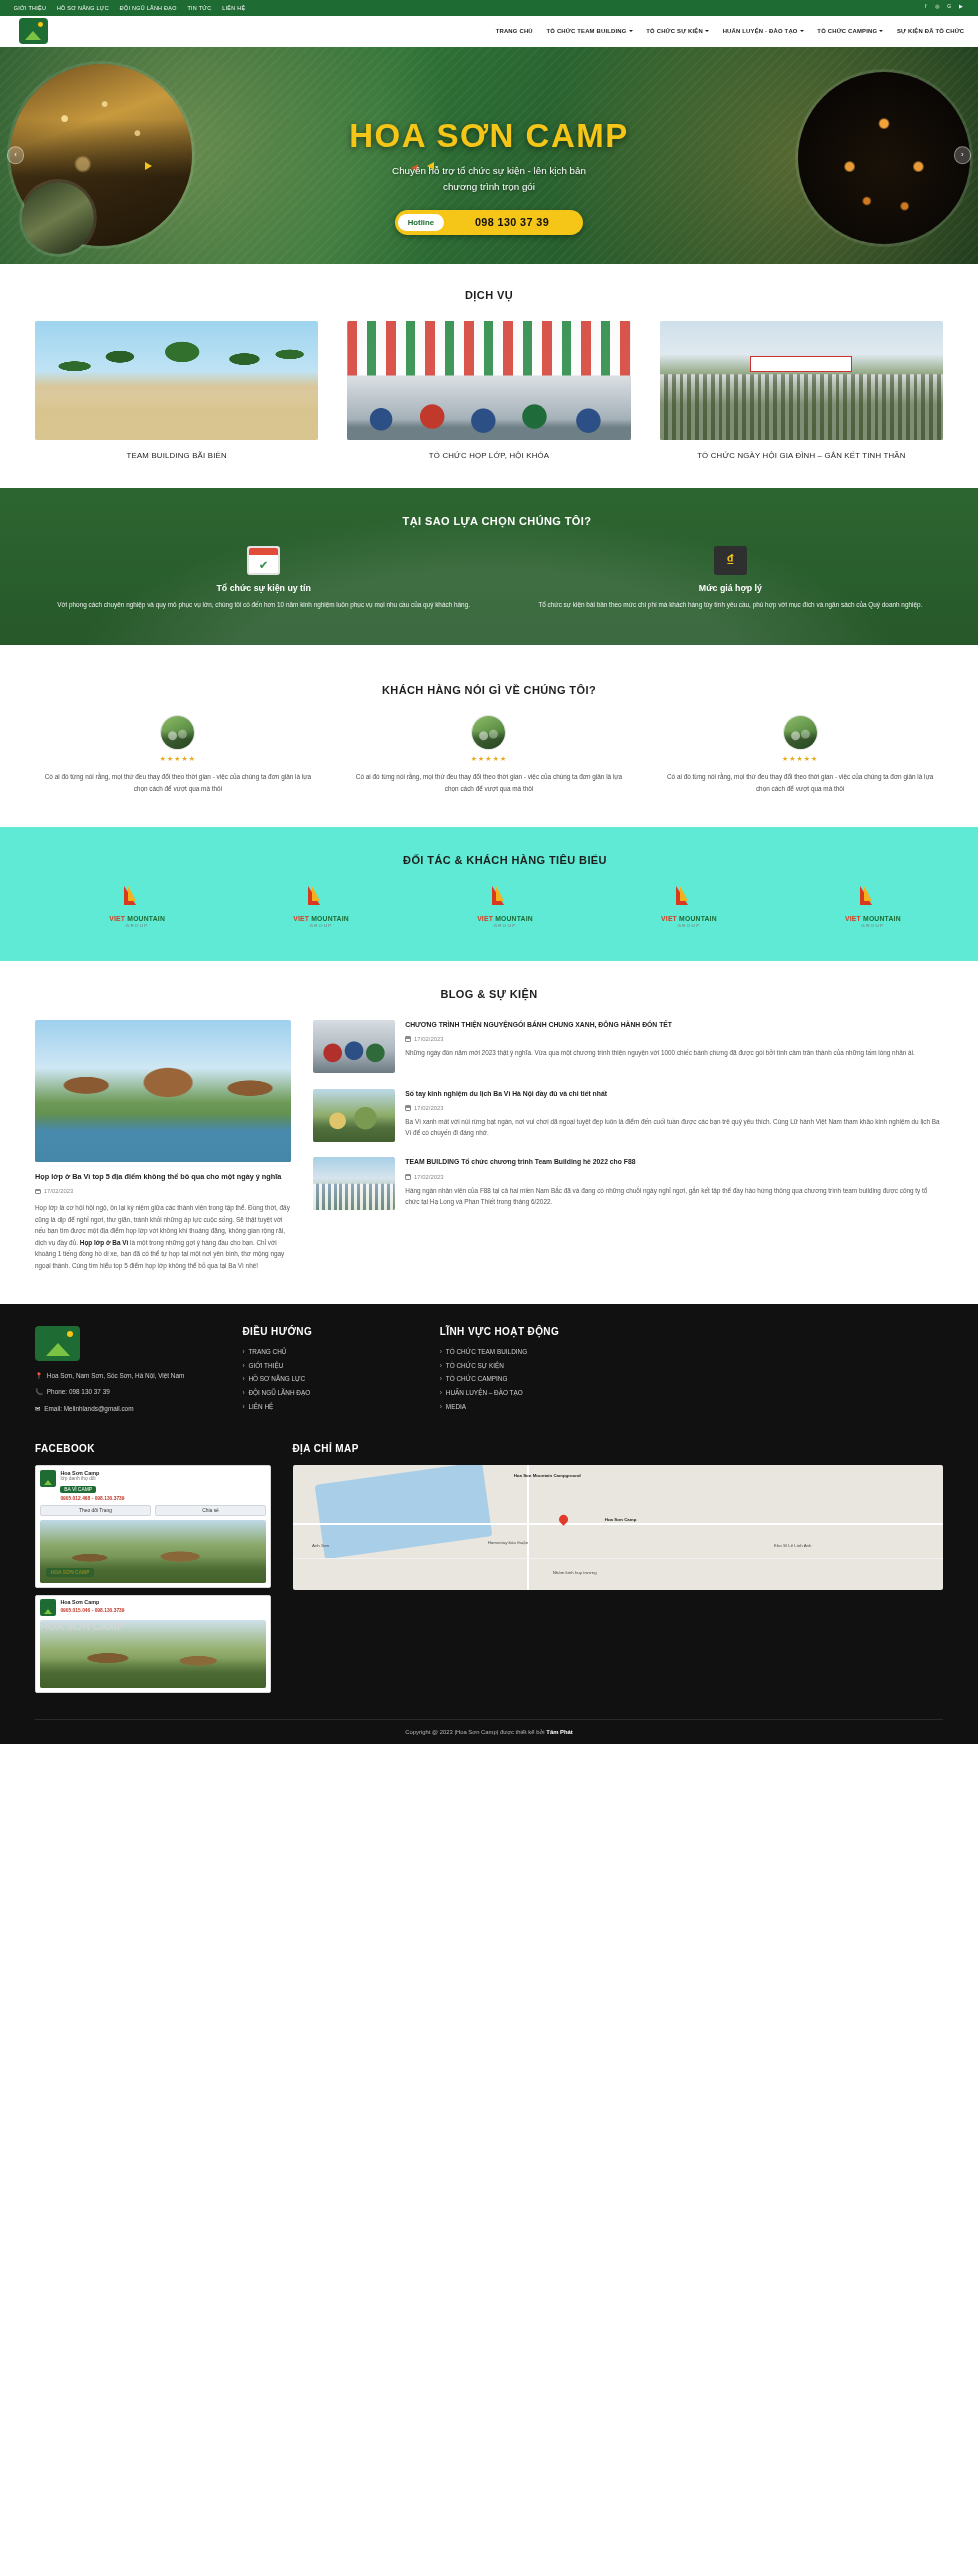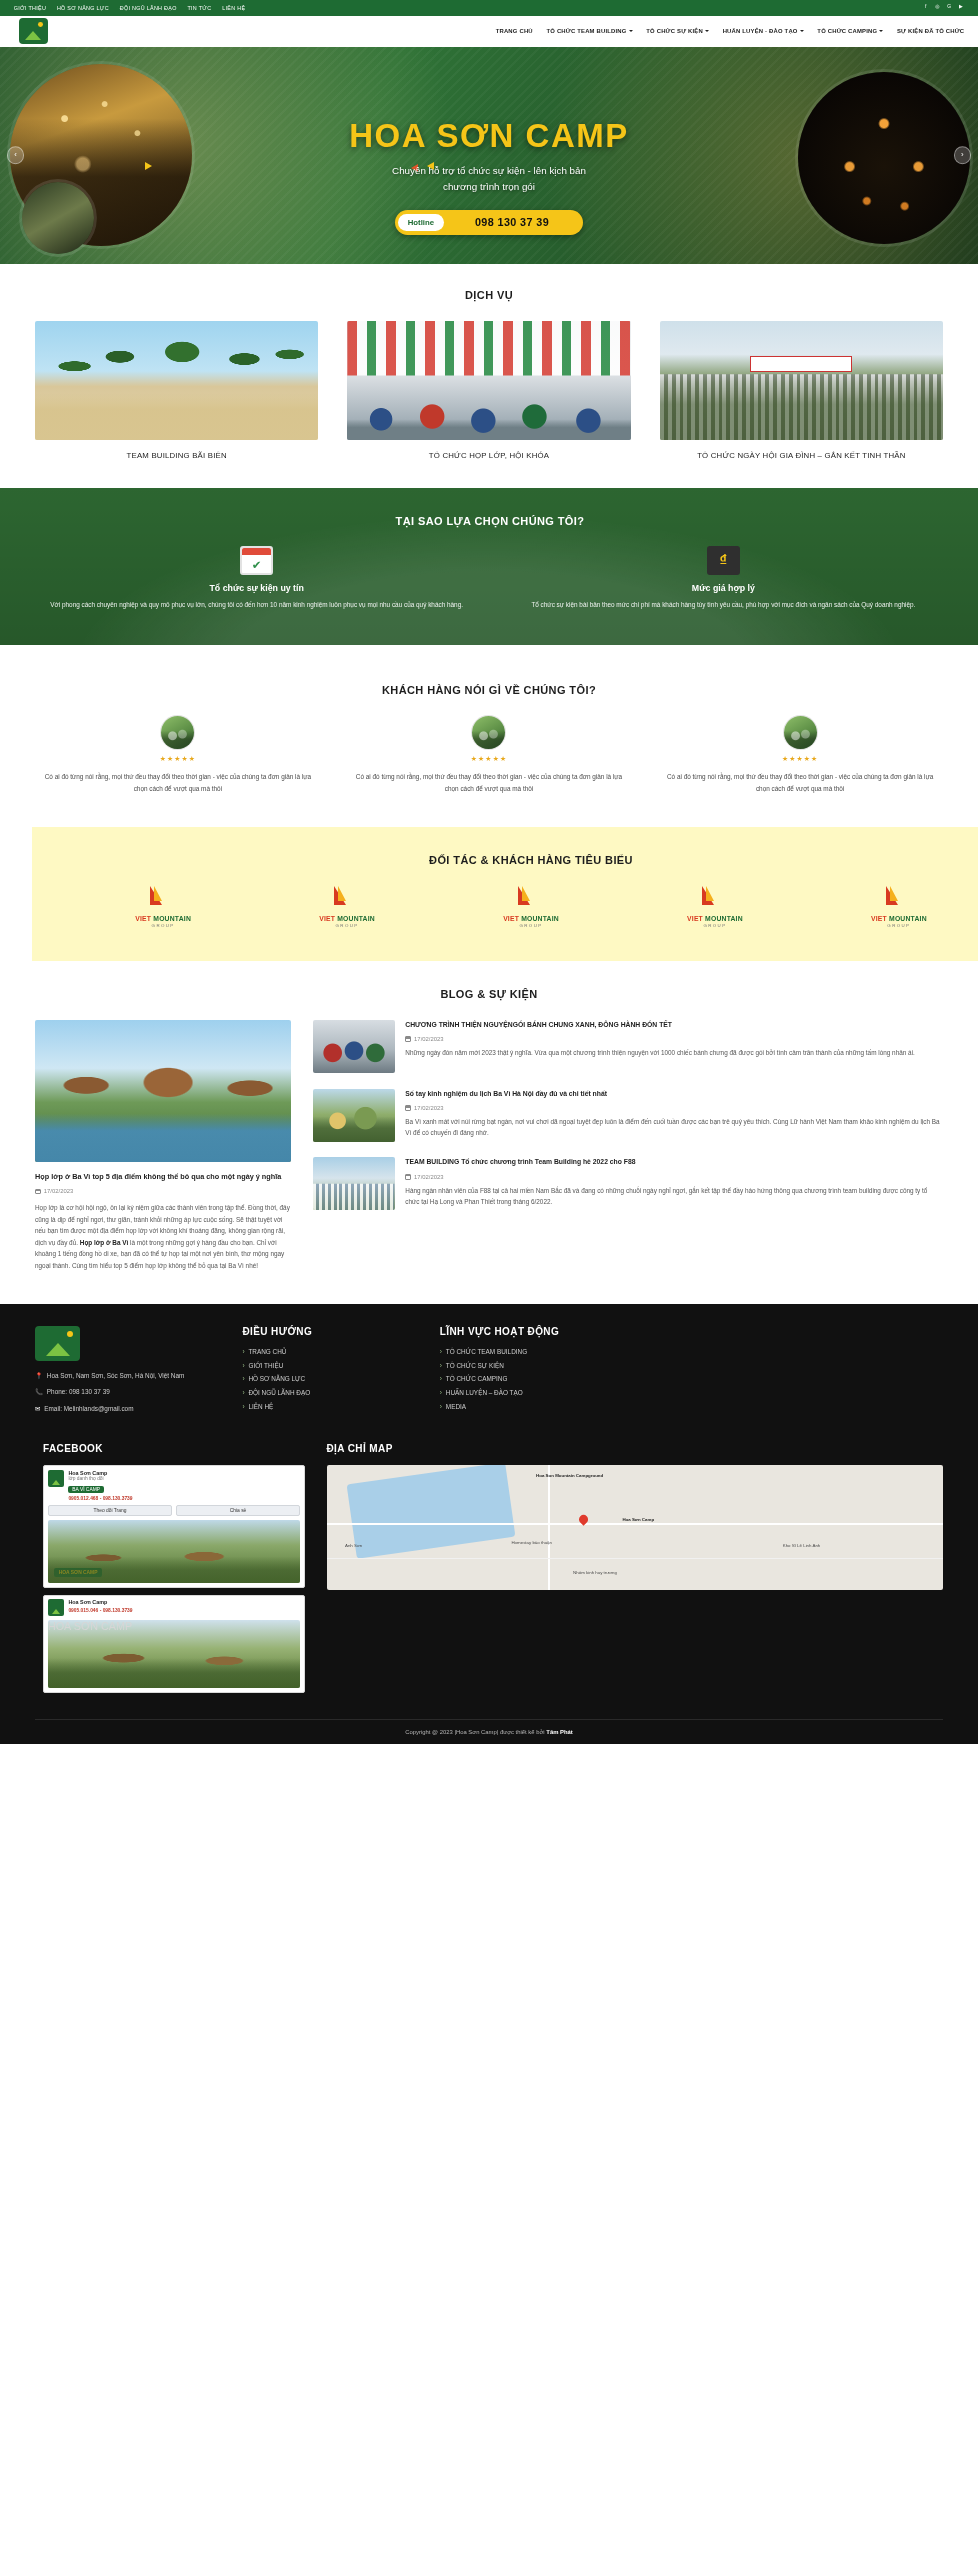--- a/index.html
+++ b/index.html
@@ -233,21 +233,21 @@
   }
   .svc-cap {
     margin-top: 10.8px; text-align: center; font-size: 7.8px;
     color: #222; line-height: 1.5; letter-spacing: 0.2px;
   }
 
   
   .why {
     background: #2f6b33;
     position: relative; overflow: hidden;
-    padding: 27px 1px 35px;
+    padding: 27px 8px 35px;
   }
   .why::before {
     content:""; position:absolute; inset:0;
     background:
       radial-gradient(ellipse at 50% 115%, rgba(255,255,255,.10) 0 38%, rgba(0,0,0,0) 60%),
       linear-gradient(180deg, rgba(0,0,0,.05), rgba(0,0,0,.18));
   }
   .why .section-title { color: #ffffff; position: relative; }
   .why-grid { display: flex; gap: 25.4px; position: relative; }
   .why-col { flex: 1; text-align: center; }
@@ -304,21 +304,21 @@
     content:""; position:absolute; inset:0;
     background:
       radial-gradient(circle at 35% 60%, rgba(255,255,255,.5) 0 3.9px, rgba(0,0,0,0) 4.9px),
       radial-gradient(circle at 65% 55%, rgba(255,255,255,.35) 0 3.9px, rgba(0,0,0,0) 4.9px),
       linear-gradient(0deg, rgba(30,50,25,.55) 0 30%, rgba(0,0,0,0) 55%);
   }
   .stars { color: #e8a81c; font-size: 6.8px; letter-spacing: 1.2px; margin-bottom: 7.8px; }
   .testi-p { font-size: 6.4px; color: #4a4a4a; line-height: 1.8; padding: 0 7.8px; }
 
   
-  .partners { background: #fef9c3; padding: 27px 10px 33px; margin-left: 32px; }
+  .partners { background: #5eead4; padding: 27px 16px 33px; }
   .partner-grid { display: flex; gap: 11.7px; }
   .partner {
     flex: 1; text-align: center;
   }
   .vm-mark {
     width: 25.4px; height: 23.5px; margin: 0 auto 5.9px; position: relative;
   }
   .vm-mark::before {
     content:""; position:absolute; left:0; top:0;
     border-left: 12.7px solid #d83a20; border-right: 12.7px solid transparent;
@@ -422,21 +422,21 @@
   }
   .fline .gi { color: #ffffff; font-size: 6.4px; }
   .fcol-h {
     font-size: 10px; font-weight: bold; color: #ffffff; letter-spacing: 0.4px; margin-bottom: 10.8px;
   }
   .flist { display: flex; flex-direction: column; gap: 6.8px; }
   .flist .li { font-size: 6.4px; color: #d0d0d0; display: flex; gap: 3.9px; align-items: center; }
   .flist .li .arr { color: #9bbf8a; font-size: 6.4px; }
 
   .footer-mid { display: flex; gap: 21.5px; margin-top: 23.5px; }
-  .fb-col { width: 262px; margin-left: 8px; }
+  .fb-col { width: 236px; }
   .map-col { flex: 1; }
   .fb-card {
     background: #ffffff; border: 1px solid #d9d9d9; border-radius: 2px;
     padding: 3.9px; margin-bottom: 6.8px; position: relative;
   }
   .fb-head { display: flex; gap: 3.9px; align-items: flex-start; }
   .fb-ava {
     width: 16.6px; height: 16.6px; border-radius: 2px; background: #1e6b33;
     position: relative; overflow: hidden; flex: none;
   }

